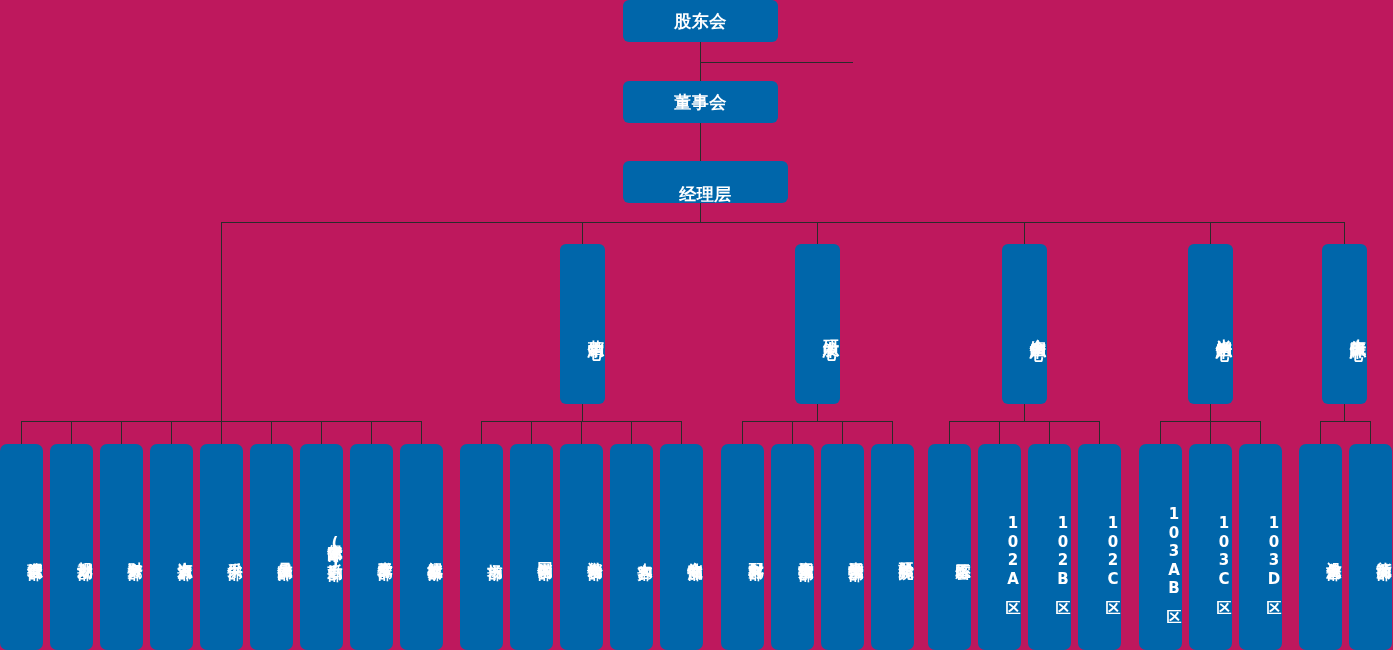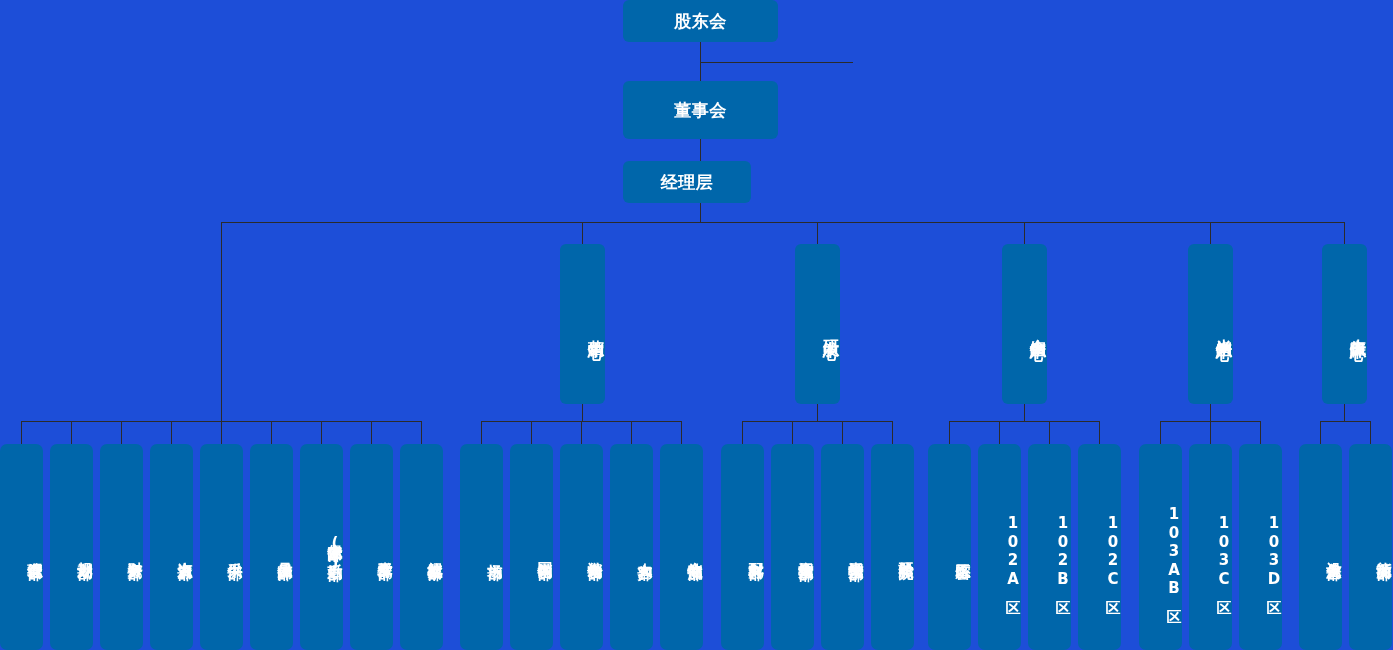--- a/index.html
+++ b/index.html
@@ -7,21 +7,21 @@
     padding: 0;
     background: #ffffff;
   }
   body {
     font-family: "DejaVu Sans", "Liberation Sans", sans-serif;
   }
   #chart {
     position: relative;
     width: 1393px;
     height: 650px;
-    background: #1d4ed8;
+    background: #be185d;
     overflow: hidden;
   }
   .node {
     position: absolute;
     background: #0066AA;
     border-radius: 6px;
     color: #ffffff;
     font-weight: bold;
     box-sizing: border-box;
     display: flex;
@@ -123,24 +123,24 @@
   <div class="line v" style="left:1260px; top:421px; height:23px;"></div>
 
   <div class="line v" style="left:1344px; top:404px; height:17px;"></div>
   <div class="line h" style="left:1320px; top:421px; width:50px;"></div>
   <div class="line v" style="left:1320px; top:421px; height:23px;"></div>
   <div class="line v" style="left:1370px; top:421px; height:23px;"></div>
 
   <div class="node horiz" style="left:623px; top:0px; width:155px; height:42px;">
     <span class="lbl">股东会</span>
   </div>
-  <div class="node horiz" style="left:623px; top:81px; width:155px; height:58px;">
+  <div class="node horiz" style="left:623px; top:81px; width:155px; height:42px;">
     <span class="lbl">董事会</span>
   </div>
-  <div class="node horiz" style="left:623px; top:161px; width:128px; height:42px;">
+  <div class="node horiz" style="left:623px; top:161px; width:165px; height:42px;align-items:flex-end;">
     <span class="lbl">经理层</span>
   </div>
 
   <div class="node vert" style="left:560px; top:244px; width:45px; height:160px;">
     <span class="lbl">营销中心</span>
   </div>
   <div class="node vert" style="left:795px; top:244px; width:45px; height:160px;">
     <span class="lbl">研发中心</span>
   </div>
   <div class="node vert" style="left:1002px; top:244px; width:45px; height:160px;">

